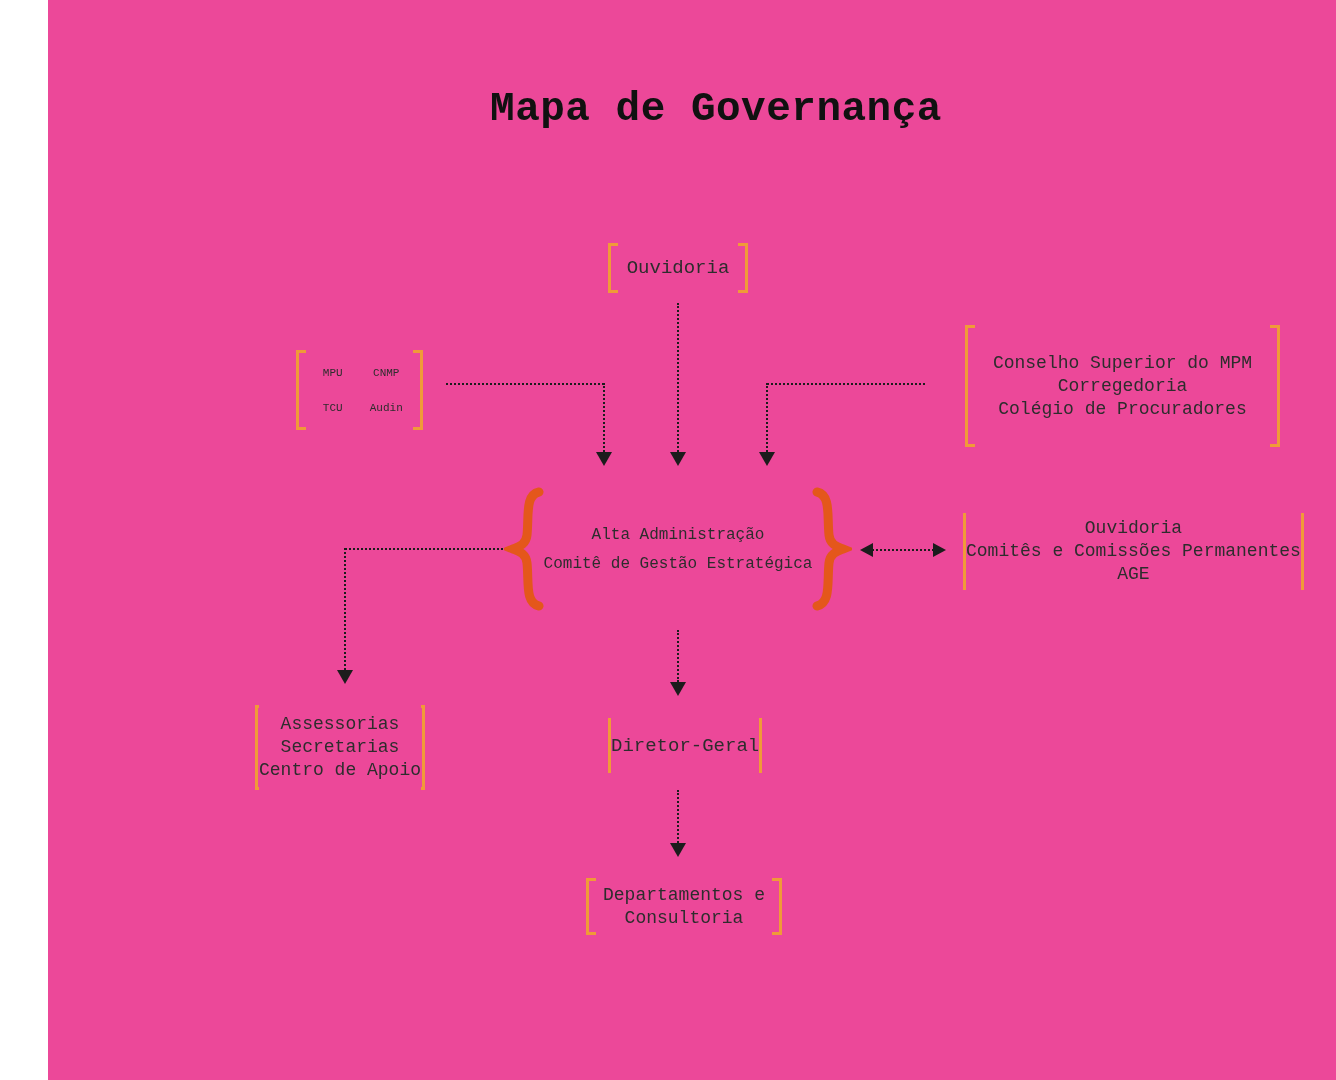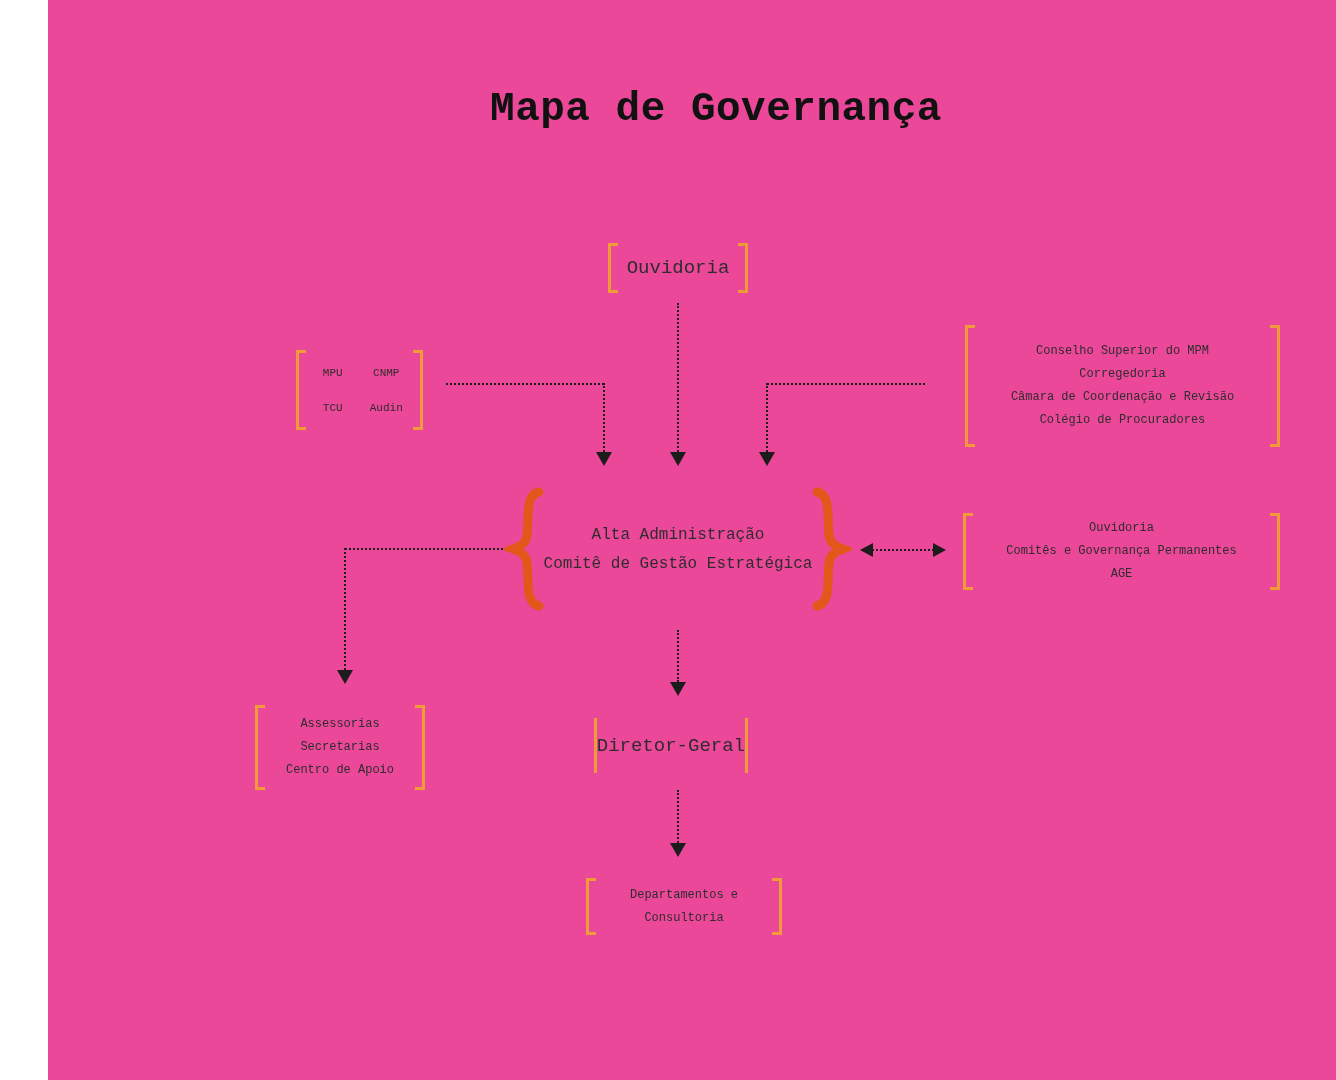--- a/index.html
+++ b/index.html
@@ -29,21 +29,21 @@
   .node{position:absolute;display:flex;}
   .bkt{width:10px;align-self:stretch;box-sizing:border-box;
        border-top:3px solid var(--bracket);
        border-bottom:3px solid var(--bracket);}
   .bkt.l{border-left:3px solid var(--bracket);}
   .bkt.r{border-right:3px solid var(--bracket);}
   .content{flex:1;display:flex;flex-direction:column;align-items:center;
            justify-content:center;text-align:center;white-space:nowrap;}
   .line{display:block;}
   .fs16{font-size:11px;line-height:20px;}
-  .fs18{font-size:12px;line-height:23px;}
+  .fs18{font-size:18px;line-height:23px;}
   .fs19{font-size:19px;line-height:24px;}
   .grid2{display:grid;grid-template-columns:1fr 1fr;row-gap:15px;
          align-content:center;justify-items:center;flex:1;}
   
   .center-text{
     position:absolute;left:486px;top:503px;width:288px;height:94px;
     display:flex;flex-direction:column;justify-content:center;
     text-align:center;font-size:16px;line-height:29px;white-space:nowrap;
   }
   .brace-svg{position:absolute;display:block;}
@@ -84,21 +84,20 @@
       <span class="line">Audin</span>
     </div>
     <span class="bkt r"></span>
   </div>
 
   <div class="node" style="left:917px;top:325px;width:315px;height:122px;">
     <span class="bkt l"></span>
     <div class="content fs18">
       <span class="line">Conselho Superior do MPM</span>
       <span class="line">Corregedoria</span>
-      <span class="line">Câmara de Coordenação e Revisão</span>
       <span class="line">Colégio de Procuradores</span>
     </div>
     <span class="bkt r"></span>
   </div>
 
   <svg class="brace-svg" style="left:456px;top:486px;" width="44" height="126" viewBox="0 0 44 126">
     <path d="M 35 6 C 21 9, 25 30, 23 49 C 22 59, 14 61, 9 63 C 14 65, 22 67, 23 77 C 25 96, 21 117, 35 120" fill="none" stroke="var(--brace)" stroke-width="9" stroke-linecap="round"></path>
   </svg>
   <div class="center-text">
     <span class="line">Alta Administração</span>
@@ -107,37 +106,37 @@
   <svg class="brace-svg" style="left:760px;top:486px;" width="44" height="126" viewBox="0 0 44 126">
     <g transform="translate(44,0) scale(-1,1)">
       <path d="M 35 6 C 21 9, 25 30, 23 49 C 22 59, 14 61, 9 63 C 14 65, 22 67, 23 77 C 25 96, 21 117, 35 120" fill="none" stroke="var(--brace)" stroke-width="9" stroke-linecap="round"></path>
     </g>
   </svg>
 
   <div class="node" style="left:915px;top:513px;width:317px;height:77px;">
     <span class="bkt l"></span>
     <div class="content fs18">
       <span class="line">Ouvidoria</span>
-      <span class="line">Comitês e Governança Permanentes</span>
+      <span class="line">Comitês e Comissões Permanentes</span>
       <span class="line">AGE</span>
     </div>
     <span class="bkt r"></span>
   </div>
 
   <div class="node" style="left:207px;top:705px;width:170px;height:85px;align-items:center;">
     <span class="bkt l"></span>
     <div class="content fs18">
       <span class="line">Assessorias</span>
       <span class="line">Secretarias</span>
       <span class="line">Centro de Apoio</span>
     </div>
     <span class="bkt r"></span>
   </div>
 
-  <div class="node" style="left:560px;top:718px;width:140px;height:55px;justify-content:flex-end;">
+  <div class="node" style="left:560px;top:718px;width:140px;height:55px;">
     <span class="bkt l"></span>
     <div class="content fs19">
       <span class="line">Diretor-Geral</span>
     </div>
     <span class="bkt r"></span>
   </div>
 
   <div class="node" style="left:538px;top:878px;width:196px;height:57px;">
     <span class="bkt l"></span>
     <div class="content fs18">

